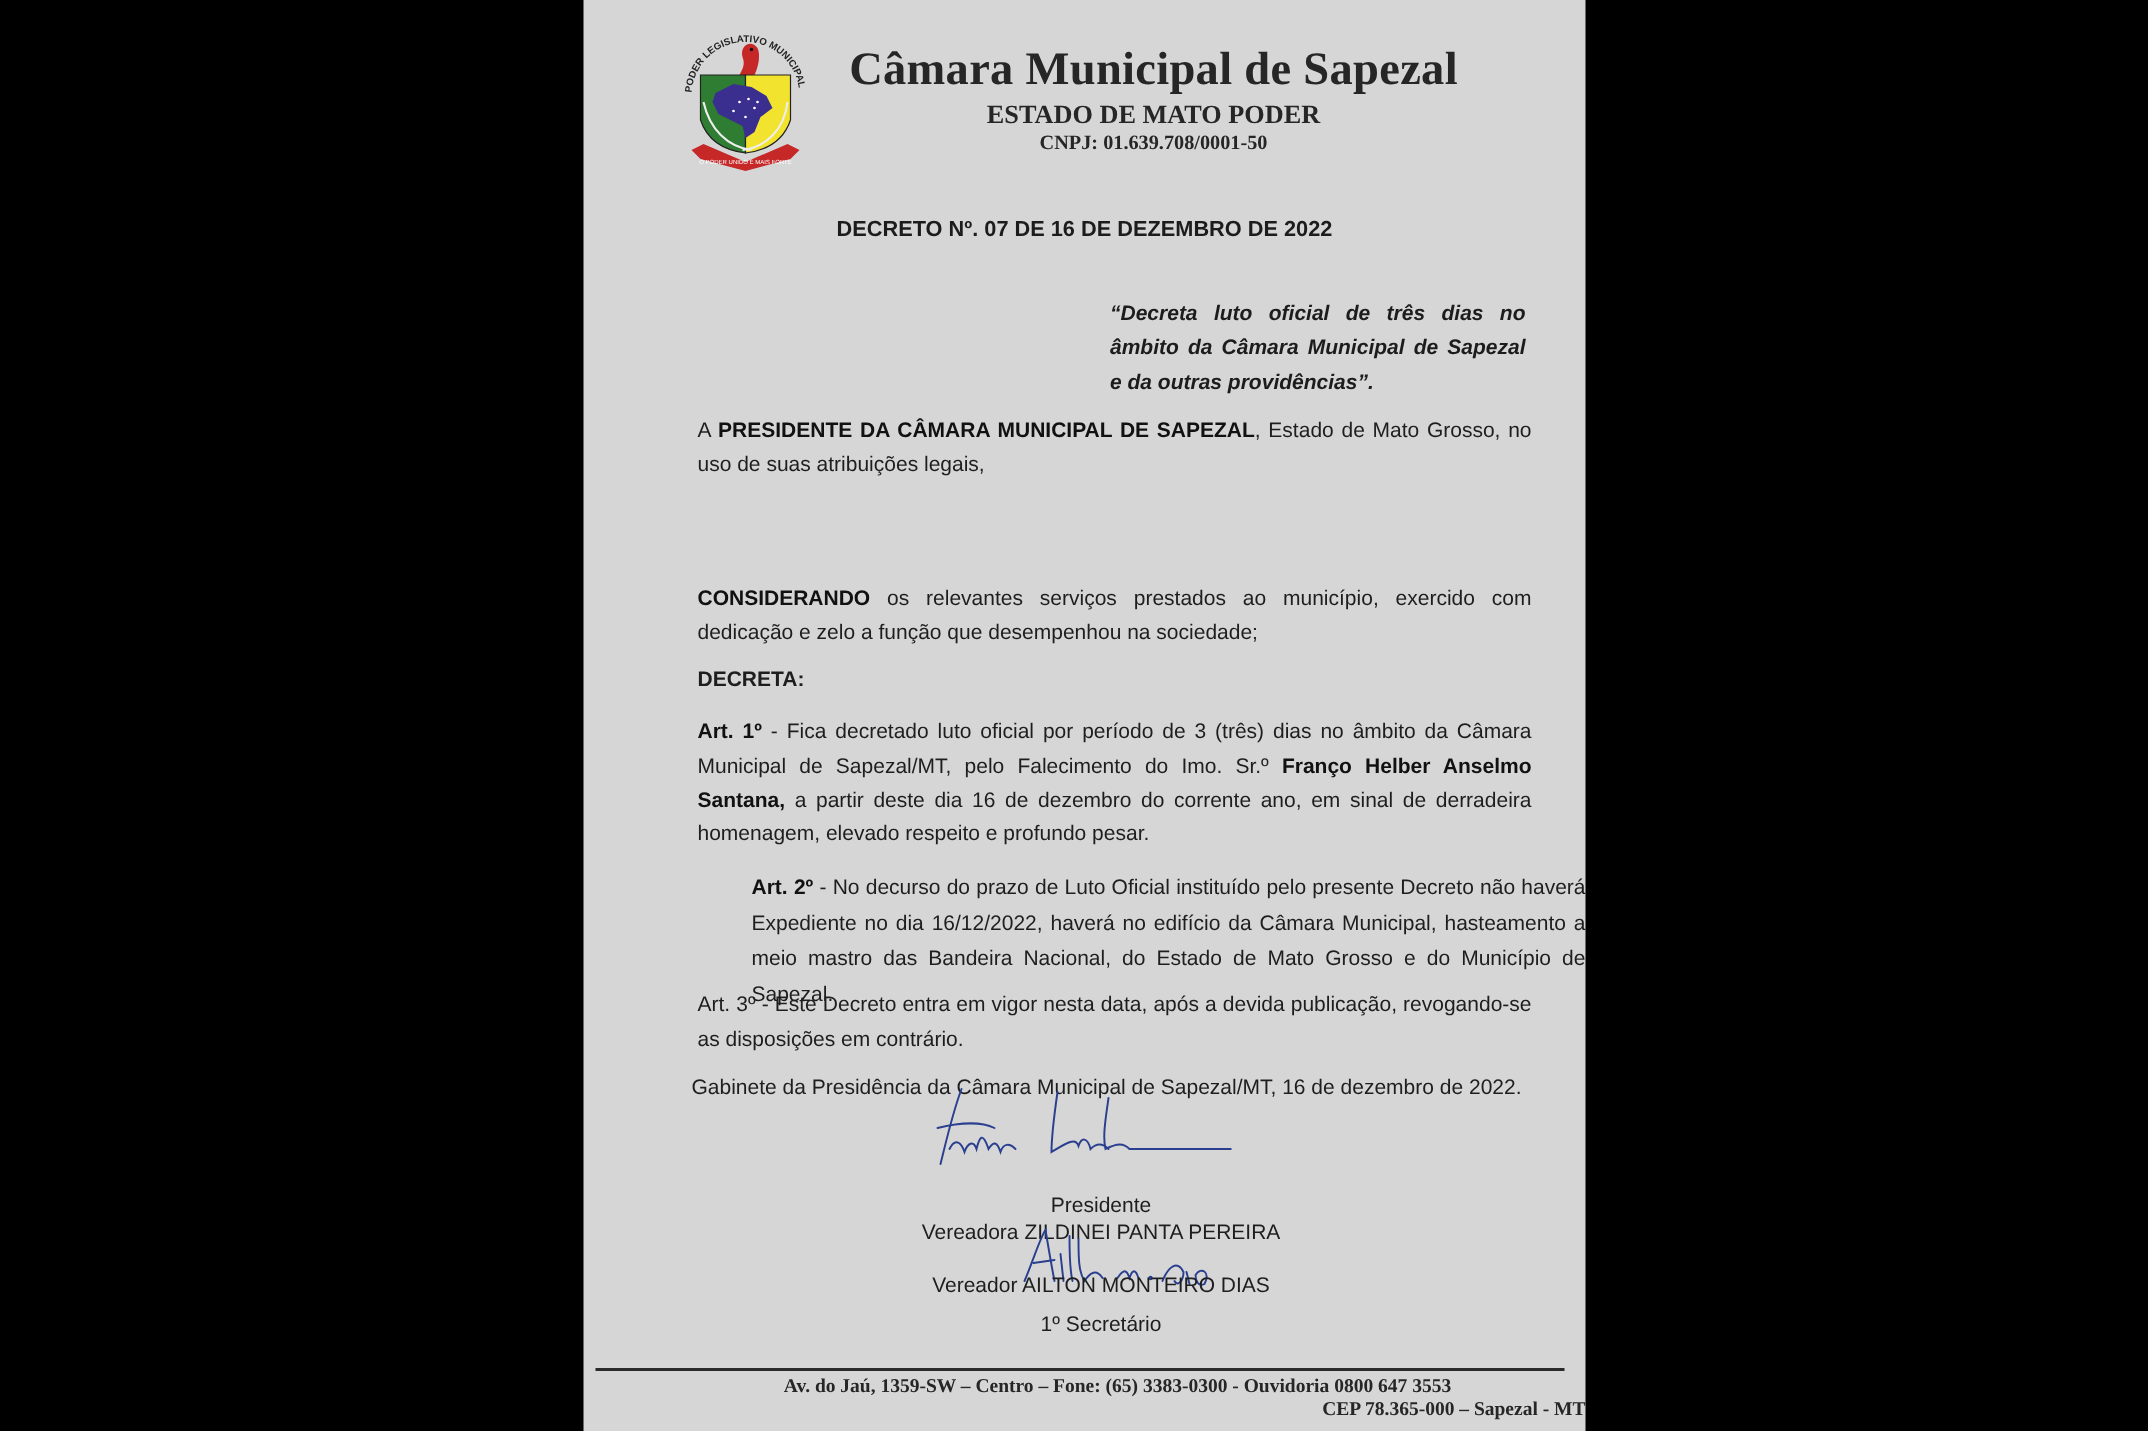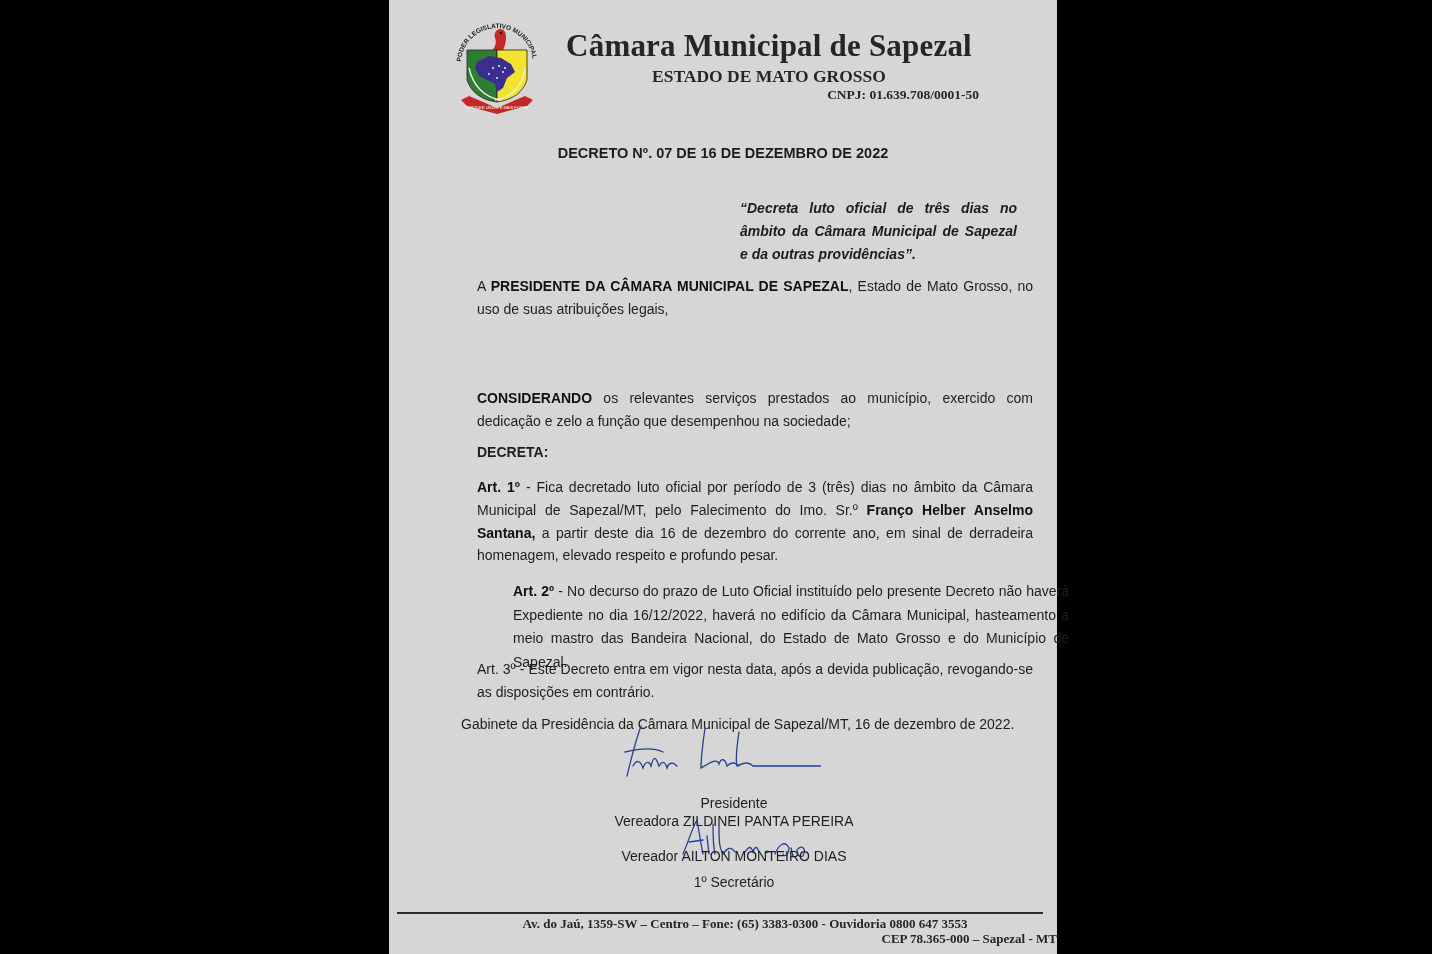--- a/index.html
+++ b/index.html
@@ -16,34 +16,34 @@
   .title {
     left:170px; top:28px; width:420px; text-align:center;
     font-family:"Liberation Serif", serif; font-weight:bold; font-size:31px; color:#262626;
     letter-spacing:0.2px; white-space:nowrap;
   }
   .subtitle {
     left:170px; top:66px; width:420px; text-align:center;
     font-family:"Liberation Serif", serif; font-weight:bold; font-size:17.5px; color:#262626;
   }
   .cnpj {
-    left:170px; top:87px; width:420px; text-align:right;
+    left:170px; top:87px; width:420px; text-align:center;
     font-family:"Liberation Serif", serif; font-weight:bold; font-size:13.5px; color:#262626;
   }
   .decree-title {
     left:144px; top:145px; width:380px; text-align:center;
     font-weight:bold; font-size:14.5px; color:#1c1c1c; white-space:nowrap;
   }
   .ementa {
     left:351px; top:197px; width:277px;
     font-weight:bold; font-style:italic; font-size:14px; line-height:23px; text-align:justify;
     color:#1c1c1c;
   }
   .para {
-    left:88px; width:556px; font-size:14px; line-height:22.5px; text-align:justify; color:#1e1e1e;
+    left:76px; width:556px; font-size:14px; line-height:22.5px; text-align:justify; color:#1e1e1e;
   }
   .para b { color:#111; }
   .p1 { top:275px; }
   .p2 { top:331px; }
   .p3 { top:387px; }
   .p4 { top:441px; font-weight:bold; }
   .p5 { top:476px; line-height:22.8px; }
   .p6 { top:580px; line-height:23.5px;margin-left:36px; }
   .p7 { top:658px; line-height:23px; }
   .closing { left:72px; top:716px; width:556px; font-size:14px; color:#1e1e1e; white-space:nowrap; }
@@ -95,21 +95,21 @@
 
       <path d="M20,52 C24,70 36,82 52,84" fill="none" stroke="#eee" stroke-width="1.4"></path>
       <path d="M76,52 C74,70 62,82 46,84" fill="none" stroke="#eee" stroke-width="1.4"></path>
 
       <path d="M12,84 L20,80 L48,92 L76,80 L84,84 L78,90 L48,98 L18,90 Z" fill="#c62828"></path>
       <text x="48" y="93" font-size="4" text-anchor="middle" fill="#fff" font-family="Liberation Sans, sans-serif">O PODER UNIDO É MAIS FORTE</text>
     </svg>
   </div>
 
   <div class="abs title">Câmara Municipal de Sapezal</div>
-  <div class="abs subtitle">ESTADO DE MATO GROSSO</div>
+  <div class="abs subtitle">ESTADO DE MATO PODER</div>
   <div class="abs cnpj">CNPJ: 01.639.708/0001-50</div>
 
   <div class="abs decree-title">DECRETO Nº. 07 DE 16 DE DEZEMBRO DE 2022</div>
 
   <div class="abs ementa">“Decreta luto oficial de três dias no âmbito da Câmara Municipal de Sapezal e da outras providências”.</div>
 
   <div class="abs para p1">
     <span>A </span><b>PRESIDENTE DA CÂMARA MUNICIPAL DE SAPEZAL</b><span>, Estado de Mato Grosso, no uso de suas atribuições legais,</span>
   </div>
 

